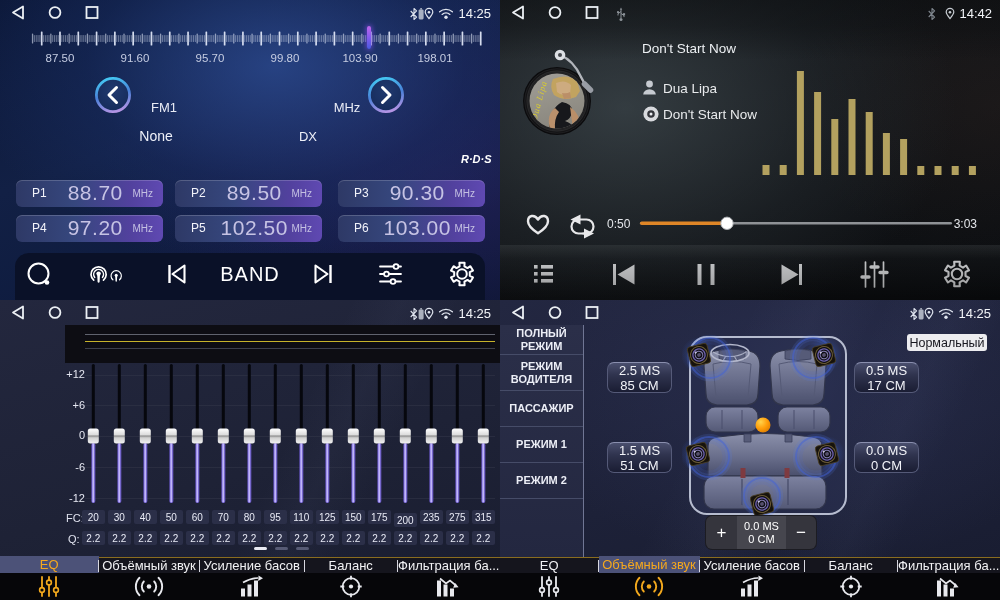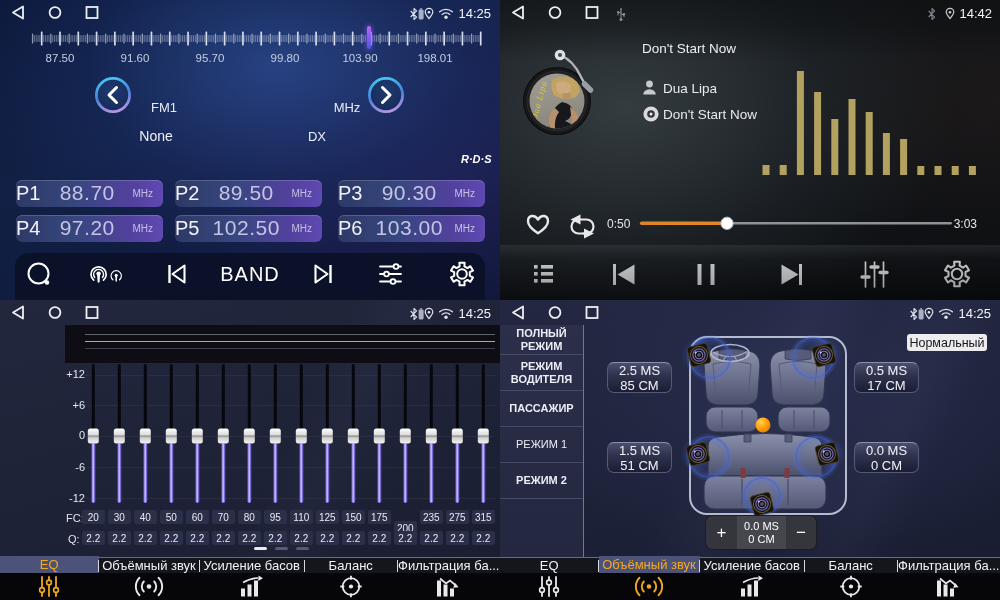--- a/index.html
+++ b/index.html
@@ -20,21 +20,21 @@
 linear-gradient(165deg,#23273e 0%,#1e2236 55%,#191d30 100%)}
 #br{left:500px;top:300px;background:
 linear-gradient(115deg,rgba(0,0,0,0) 40%,rgba(150,160,210,.045) 50%,rgba(0,0,0,0) 60%,rgba(150,160,210,.04) 72%,rgba(0,0,0,0) 80%),
 radial-gradient(400px 260px at 60% 30%,rgba(48,54,92,.5) 0%,rgba(0,0,0,0) 70%),
 linear-gradient(165deg,#232741 0%,#1d2138 55%,#181c30 100%)}
 .t{position:absolute;white-space:nowrap}
 .rlab{position:absolute;top:51.5px;width:60px;text-align:center;font-size:11.5px;color:#c6cde2}
 .preset{position:absolute;width:147px;height:27.5px;border-radius:6px;display:flex;align-items:center;
 background:linear-gradient(90deg,#2e3966 0%,#36477e 40%,#52419e 78%,#5f49b2 100%);
 box-shadow:inset 0 1px 0 rgba(255,255,255,.18)}
-.pl{font-size:20px;color:#f2f3fa;width:26px}
+.pl{font-size:12px;color:#f2f3fa;margin-left:16px;width:26px}
 .pf{font-size:21px;color:#c6c3e4;flex:1;text-align:center;letter-spacing:0.5px}
 .pm{font-size:10px;color:#c4c0e2;margin-right:10px}
 .fcb{position:absolute;width:23px;height:14px;background:#2b2f48;border-radius:2px;color:#e8eaf5;
 font-size:10px;display:flex;align-items:center;justify-content:center}
 .vbox{position:absolute;width:65px;height:31px;border-radius:7px;display:flex;flex-direction:column;align-items:center;justify-content:center;
 background:linear-gradient(180deg,#4a4f6e 0%,#30344f 40%,#1a1d33 100%);border:1px solid #555a78;border-top-color:#8a8fae;
 color:#f2f3f8;font-size:13px;line-height:15px}
 </style></head><body>
 <div class="screen">
     <div class="q" id="tl">
@@ -337,21 +337,21 @@
             <stop offset="1" stop-color="#152a58"></stop>
           </radialGradient>
         </defs>
 <circle cx="28" cy="27" r="16.6" fill="url(#rf386)" stroke="url(#rg386)" stroke-width="2.8"></circle>
 <path d="M 24.5 19.5 L 32 27 L 24.5 34.5" fill="none" stroke="#fff" stroke-width="3" stroke-linecap="round" stroke-linejoin="round"></path>
 </svg>
       <div style="position:absolute;left:366.5px;top:26px;width:4.5px;height:23px;border-radius:3px;background:linear-gradient(180deg,#c168ea,#8a5cf0 45%,#4a5ae0);box-shadow:0 0 5px 1px rgba(130,80,240,.7)"></div>
       <div class="t" style="left:146px;top:100px;width:36px;text-align:center;font-size:13px;color:#e8ebf5">FM1</div>
       <div class="t" style="left:327px;top:100px;width:40px;text-align:center;font-size:13px;color:#e8ebf5">MHz</div>
       <div class="t" style="left:126px;top:128px;width:60px;text-align:center;font-size:14px;color:#eef0f8">None</div>
-      <div class="t" style="left:290px;top:129px;width:36px;text-align:right;font-size:13px;color:#eef0f8">DX</div>
+      <div class="t" style="left:290px;top:129px;width:36px;text-align:center;font-size:13px;color:#eef0f8">DX</div>
       <div class="t" style="left:461px;top:153px;font-size:11px;font-weight:700;font-style:italic;color:#fff">R·D·S</div>
       <div class="preset" style="left:16px;top:179.5px">
         <span class="pl">P1</span>
         <span class="pf">88.70</span>
         <span class="pm">MHz</span>
       </div>
       <div class="preset" style="left:175px;top:179.5px">
         <span class="pl">P2</span>
         <span class="pf">89.50</span>
         <span class="pm">MHz</span>
@@ -670,21 +670,21 @@
       <div class="fcb" style="left:263.8px;top:210px">95</div>
       <div class="fcb" style="left:263.8px;top:231px">2.2</div>
       <div class="fcb" style="left:289.8px;top:210px">110</div>
       <div class="fcb" style="left:289.8px;top:231px">2.2</div>
       <div class="fcb" style="left:315.8px;top:210px">125</div>
       <div class="fcb" style="left:315.8px;top:231px">2.2</div>
       <div class="fcb" style="left:341.8px;top:210px">150</div>
       <div class="fcb" style="left:341.8px;top:231px">2.2</div>
       <div class="fcb" style="left:367.8px;top:210px">175</div>
       <div class="fcb" style="left:367.8px;top:231px">2.2</div>
-      <div class="fcb" style="left:393.8px;top:221px">200</div>
+      <div class="fcb" style="left:393.8px;top:213px">200</div>
       <div class="fcb" style="left:393.8px;top:231px">2.2</div>
       <div class="fcb" style="left:419.8px;top:210px">235</div>
       <div class="fcb" style="left:419.8px;top:231px">2.2</div>
       <div class="fcb" style="left:445.8px;top:210px">275</div>
       <div class="fcb" style="left:445.8px;top:231px">2.2</div>
       <div class="fcb" style="left:471.8px;top:210px">315</div>
       <div class="fcb" style="left:471.8px;top:231px">2.2</div>
       <div style="position:absolute;left:254px;top:246.5px;width:13px;height:3px;border-radius:2px;background:#e8eaf2"></div>
       <div style="position:absolute;left:275px;top:246.5px;width:13px;height:3px;border-radius:2px;background:#565a74"></div>
       <div style="position:absolute;left:296px;top:246.5px;width:13px;height:3px;border-radius:2px;background:#565a74"></div>
@@ -705,21 +705,21 @@
           <path d="M 439.6 11.8 a 9.5 9.5 0 0 1 12.8 0"></path>
           <path d="M 442.1 14.4 a 6 6 0 0 1 7.8 0"></path>
         </g>
         <circle cx="446" cy="17.2" r="1.7" fill="#dfe4ee"></circle>
         <text x="491" y="17.5" font-size="13" fill="#f2f4f8" text-anchor="end" font-family="Liberation Sans">14:25</text>
       </svg>
       <div style="position:absolute;left:0;top:25px;width:84px;height:232px;background:linear-gradient(180deg,#2b2f49,#232740);border-right:1px solid #707694">
         <div style="height:30px;border-bottom:1px solid #464c68;color:#eceef6;display:flex;align-items:center;justify-content:center;text-align:center;font-size:11px;line-height:13px;font-weight:bold">ПОЛНЫЙ<br>РЕЖИМ</div>
         <div style="height:36px;border-bottom:1px solid #464c68;color:#eceef6;display:flex;align-items:center;justify-content:center;text-align:center;font-size:11px;line-height:13px;font-weight:bold">РЕЖИМ<br>ВОДИТЕЛЯ</div>
         <div style="height:36px;border-bottom:1px solid #464c68;color:#eceef6;display:flex;align-items:center;justify-content:center;text-align:center;font-size:11px;line-height:13px;font-weight:bold">ПАССАЖИР</div>
-        <div style="height:36px;border-bottom:1px solid #464c68;color:#eceef6;display:flex;align-items:center;justify-content:center;text-align:center;font-size:11px;line-height:13px;font-weight:normal">РЕЖИМ 1</div>
+        <div style="height:36px;border-bottom:1px solid #464c68;color:#eceef6;display:flex;align-items:center;justify-content:center;text-align:center;font-size:11px;line-height:13px;font-weight:bold">РЕЖИМ 1</div>
         <div style="height:36px;border-bottom:1px solid #464c68;color:#eceef6;display:flex;align-items:center;justify-content:center;text-align:center;font-size:11px;line-height:13px;font-weight:bold">РЕЖИМ 2</div>
       </div>
       <svg width="176" height="200" viewBox="0 0 176 200" style="position:absolute;left:182px;top:28px">
 <defs>
 <linearGradient id="seat" x1="0" y1="0" x2="0" y2="1">
             <stop offset="0" stop-color="#8b90aa"></stop>
             <stop offset="0.55" stop-color="#696e8b"></stop>
             <stop offset="1" stop-color="#4a4f6c"></stop>
           </linearGradient>
 <linearGradient id="seatc" x1="0" y1="0" x2="0" y2="1">

